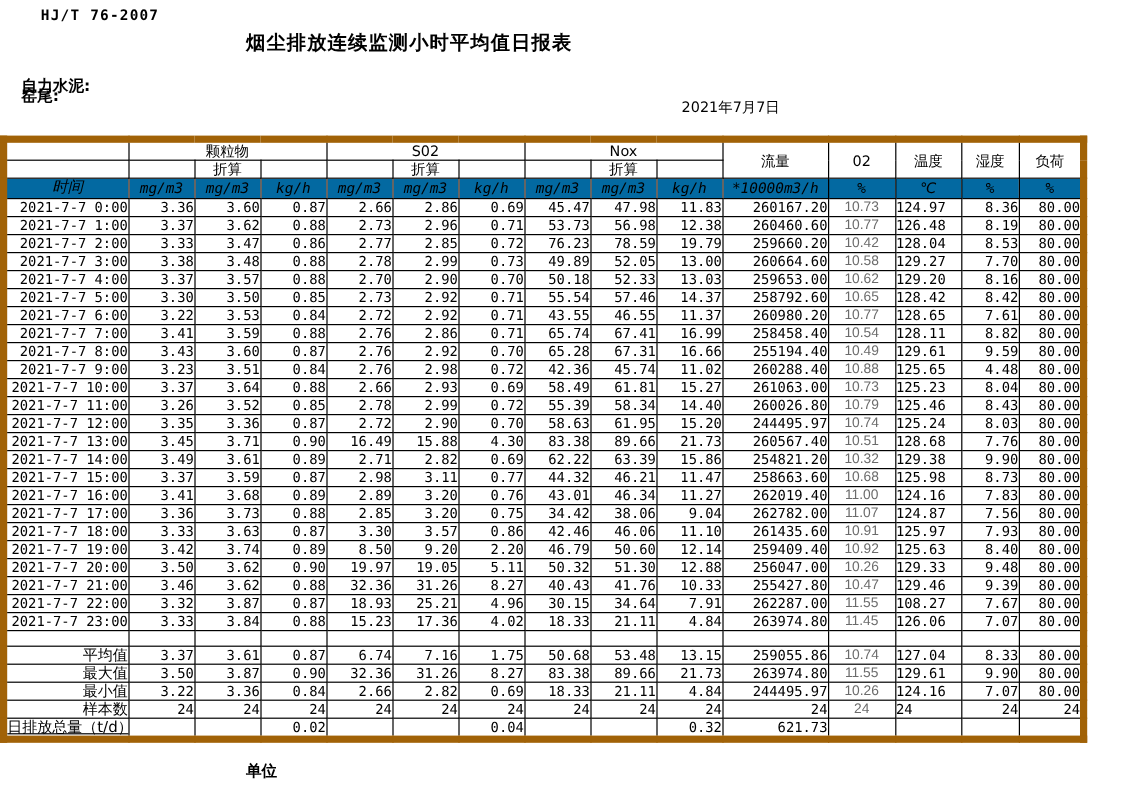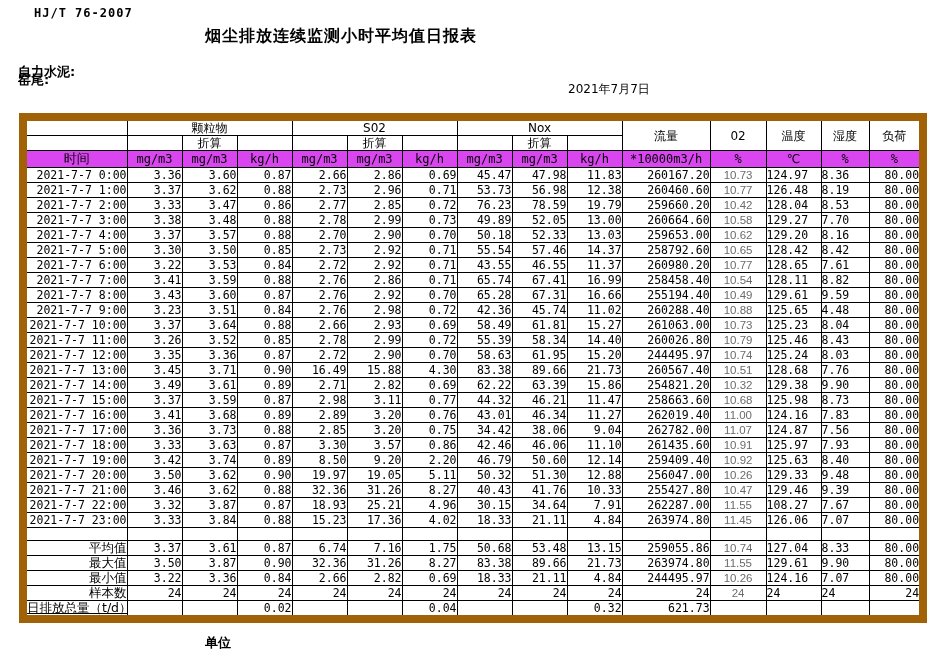--- a/index.html
+++ b/index.html
@@ -11,39 +11,39 @@
     position:absolute;left:18px;top:6px;font-weight:bold;font-size:12px;
     font-family:"DejaVu Sans Mono",monospace;letter-spacing:1px;padding-left:16px;
   }
   .report-title{
     position:absolute;left:205px;top:26px;font-weight:bold;font-size:16px;letter-spacing:1px;
   }
   .company-line{position:absolute;left:18px;top:63px;font-weight:bold;font-size:13px;}
   .station-line{position:absolute;left:18px;top:71px;font-weight:bold;font-size:13px;}
   .report-date{position:absolute;left:568px;top:81px;font-size:12px;}
   table.report{
-    position:absolute;left:19px;top:113px;width:900px;
+    position:absolute;left:0;top:113px;width:900px;
     border-collapse:collapse;table-layout:fixed;
-    border:8px solid #a16207;font-size:12px;
+    border:6px solid #a16207;font-size:12px;
   }
   table.report td{
     border:1px solid #000;padding:0;height:14px;line-height:14px;
     overflow:hidden;white-space:nowrap;vertical-align:middle;
   }
   td.hd{text-align:center;font-size:12px;}
   tr.units-row td{height:16px;line-height:16px;}
-  .green{background:#d946ef;}
+  .green{background:#0369a1;font-style:italic;}
   .time-head{text-align:center;font-size:13px;}
   .mono{font-family:"DejaVu Sans Mono",monospace;font-size:11.5px;}
   .c-time{text-align:right;padding-right:4px;}
   .c-num{text-align:right;padding-right:8px;}
   .c-flow{text-align:right;padding-right:4px;}
   .c-o2{text-align:center;color:#6b6b6b;font-family:"Liberation Sans",sans-serif;font-size:11.5px;}
   .c-temp{text-align:left;padding-left:3px;}
-  .c-hum{text-align:left;}
+  .c-hum{text-align:right;}
   .c-load{text-align:right;padding-right:5px;}
   .c-sumlabel{text-align:right;padding-right:4px;font-size:12.5px;}
   .c-totlabel{text-align:center;padding-left:1px;font-size:12.5px;text-decoration:underline;}
   tr.spacer-row td{height:12px;}
   .footer-note{position:absolute;left:18px;top:616px;font-weight:bold;font-size:12.5px;margin-top:48px;}
   .footer-units{position:absolute;left:18px;top:660px;font-weight:bold;font-size:13px;}
   .footer-unit2{position:absolute;left:205px;top:634px;font-weight:bold;font-size:13px;}
 </style>
 </head>
 <body>

